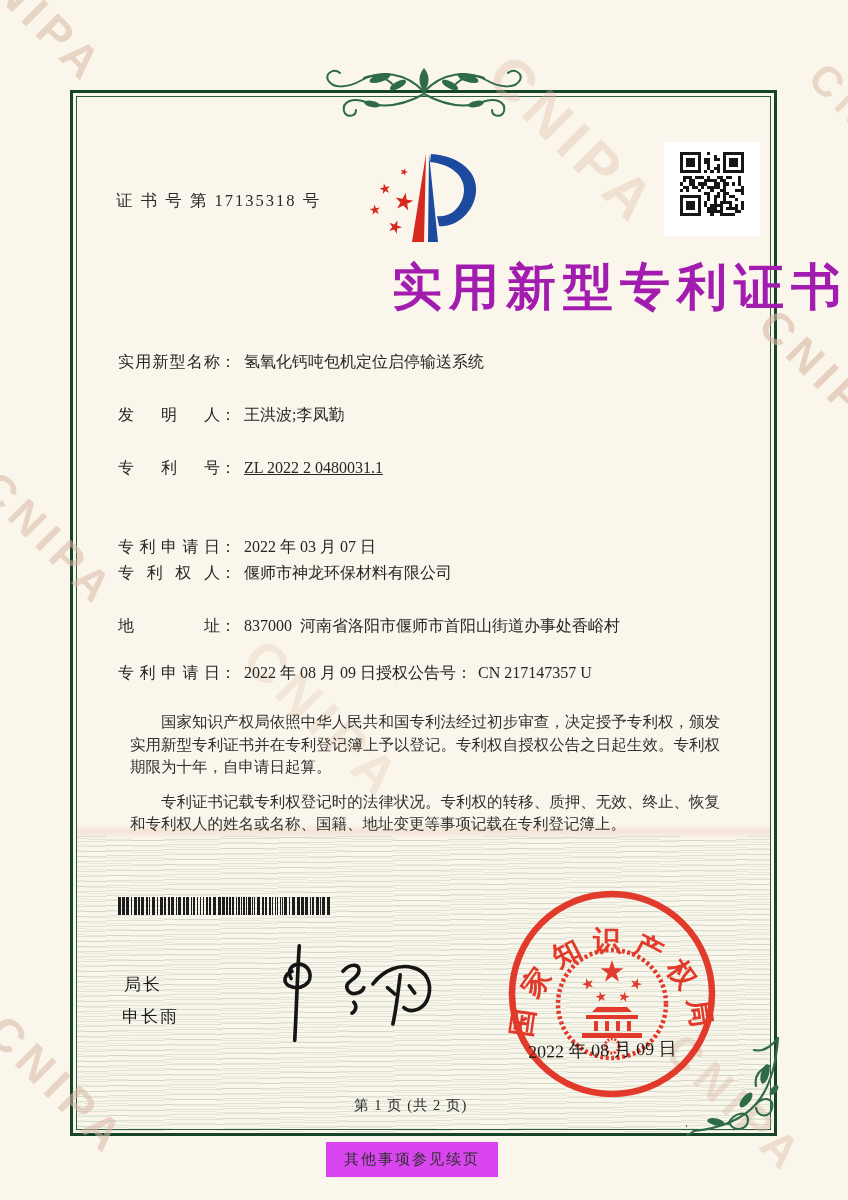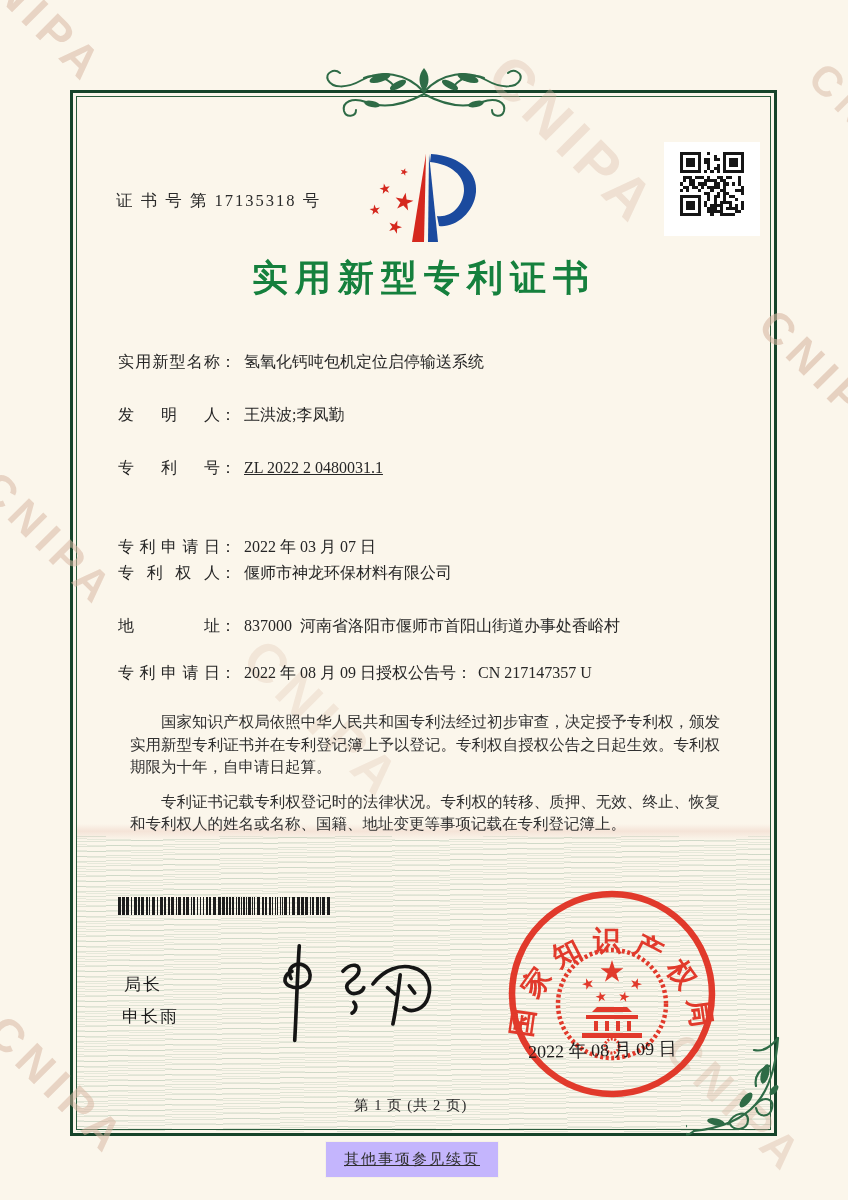--- a/index.html
+++ b/index.html
@@ -40,22 +40,22 @@
     position:absolute; left:116px; top:144px; font-size:16.5px; letter-spacing:2px;
     color:#2b2b2b; z-index:2;margin-top:46px;
   }
   .logo { position:absolute; left:362px; top:146px; z-index:2; }
   .qrbox {
     position:absolute; left:664px; top:142px; width:96px; height:94px;
     background:#ffffff; z-index:2;
   }
   .qrbox svg { position:absolute; left:16px; top:10px; }
   .title {
-    position:absolute; left:0; top:254px; width:100%; text-align:center;
-    font-size:36px; font-weight:bold; letter-spacing:7px; color:#15803d; z-index:2;
+    position:absolute; left:0; top:254px; width:100%; text-align:right;
+    font-size:50px; font-weight:bold; letter-spacing:7px; color:#a21caf; z-index:2;
   }
   
   .row { position:absolute; left:118px; width:616px; font-size:16px; color:#262626; z-index:2; white-space:nowrap; }
   .flabel {
     display:inline-block; width:102px; text-align:justify; text-align-last:justify;
     vertical-align:bottom; color:#262626;
   }
   .colon { display:inline-block; }
   .val { margin-left:8px; white-space:pre-wrap; }
   .pair2 { position:absolute; left:258px; top:0; }
@@ -74,24 +74,23 @@
   .seal { position:absolute; left:506px; top:888px; z-index:2; opacity:.92; }
   .seal-date {
     position:absolute; left:528px; top:1038px; width:160px; font-size:18px;
     color:#1c1c1c; z-index:3; white-space:pre; transform:rotate(-1.5deg);
   }
   .page-info {
     position:absolute; left:354px; top:1096px; font-size:14.5px; letter-spacing:1px;
     color:#2b2b2b; z-index:2;
   }
   .note-box {
-    position:absolute; left:326px; top:1142px; padding:8px 18px; background:#c4b5fd;
+    position:absolute; left:326px; top:1142px; padding:8px 18px; background:#d946ef;
     font-size:15px; letter-spacing:2px; color:#2f2f2f; z-index:2;
     box-shadow:0 0 0 1px rgba(0,0,0,0.02);
-    text-decoration:underline;
   }
   .ornament-top { position:absolute; left:298px; top:62px; z-index:3; }
   .ornament-corner { position:absolute; left:686px; top:1032px; z-index:3; }
 </style>
 </head>
 <body>
 
 <div class="page">
 
   <span class="wm" style="left:-52px; top:-14px; font-size:46px; opacity:.55;">CNIPA</span>

